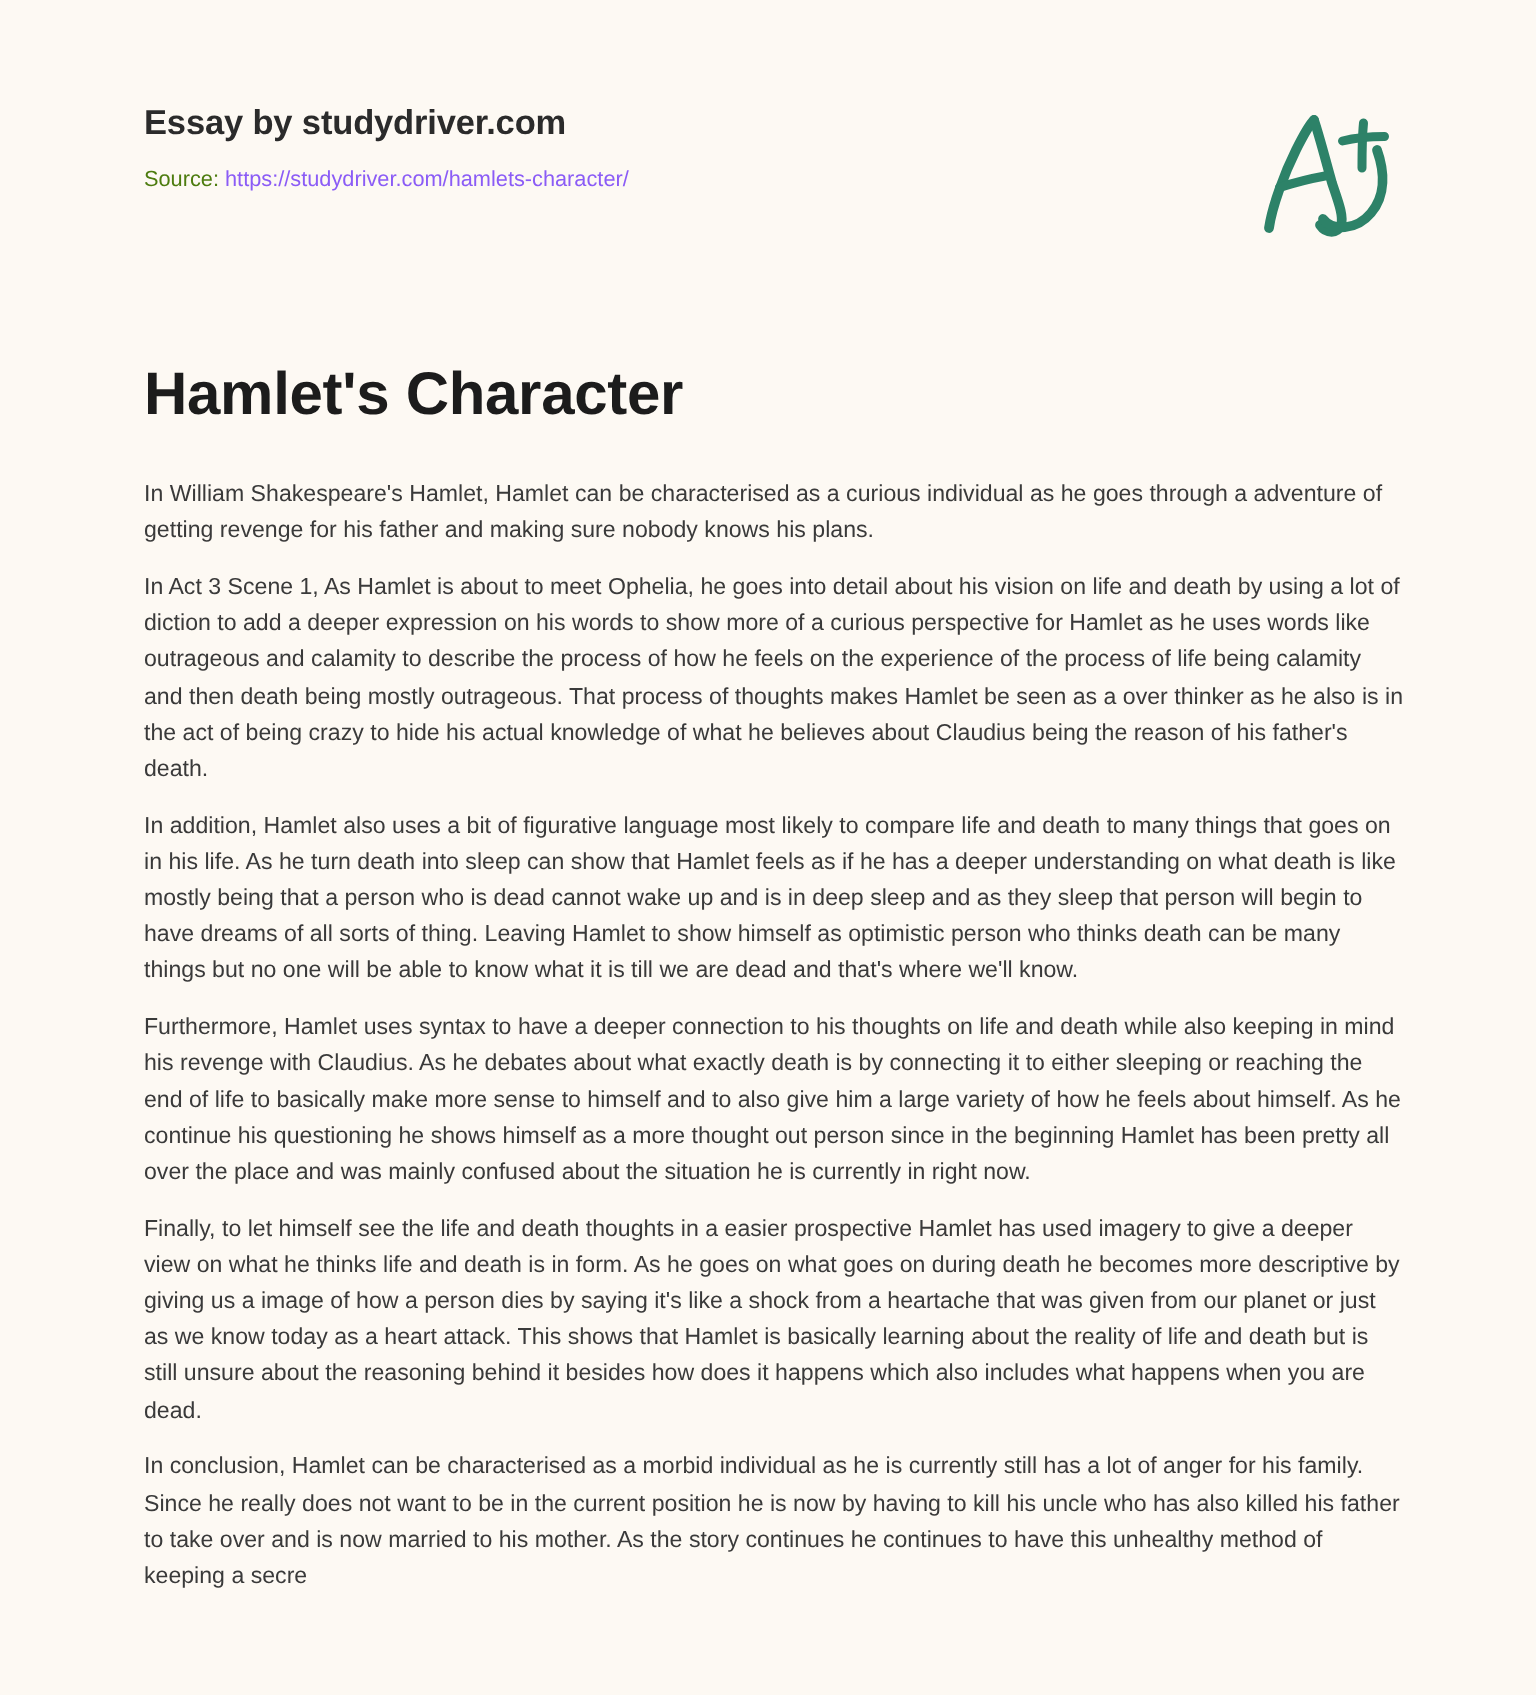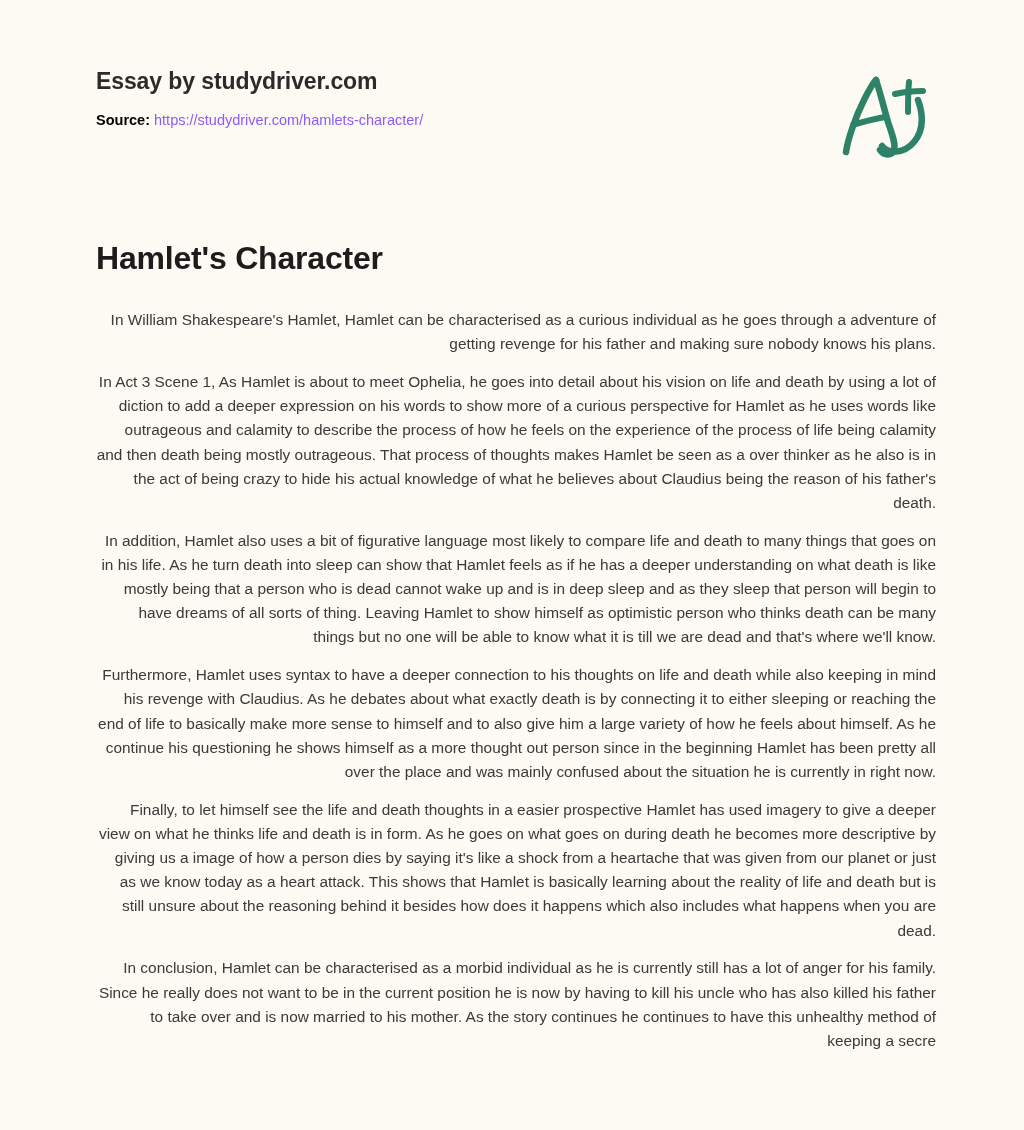--- a/index.html
+++ b/index.html
@@ -54,22 +54,21 @@
     white-space: nowrap;
   }
 
   .source-line {
     font-size: 14.5px;
     line-height: 1.2;
     white-space: nowrap;
     margin: 0;
   }
   .source-label {
-    color: #000000;
-    font-weight: bold;
+    color: #4d7c0f;
   }
   .source-url {
     color: #8b5cf6;
     text-decoration: none;
   }
 
   .logo {
     width: 92px;
     height: 88px;
     margin-top: 4px;
@@ -81,34 +80,34 @@
 
   
   .article {
     position: absolute;
     left: 96px;
     top: 238px;
     width: 840px;
   }
 
   .article-title {
-    font-size: 32px;
+    font-size: 40px;
     font-weight: 700;
     color: #1c1c1c;
     letter-spacing: -0.2px;
     line-height: 1.25;
     margin: 0 0 30px 0;
   }
 
   .article-body p {
     font-size: 15.4px;
     line-height: 24.2px;
     color: #3a3a3a;
     margin: 0 0 13.5px 0;
-    text-align: right;
+    text-align: left;
     letter-spacing: 0.01px;
   }
   .article-body p:last-child { margin-bottom: 16px; }
 </style>
 </head>
 <body>
 
 <div class="page">
 
   <div class="header">

